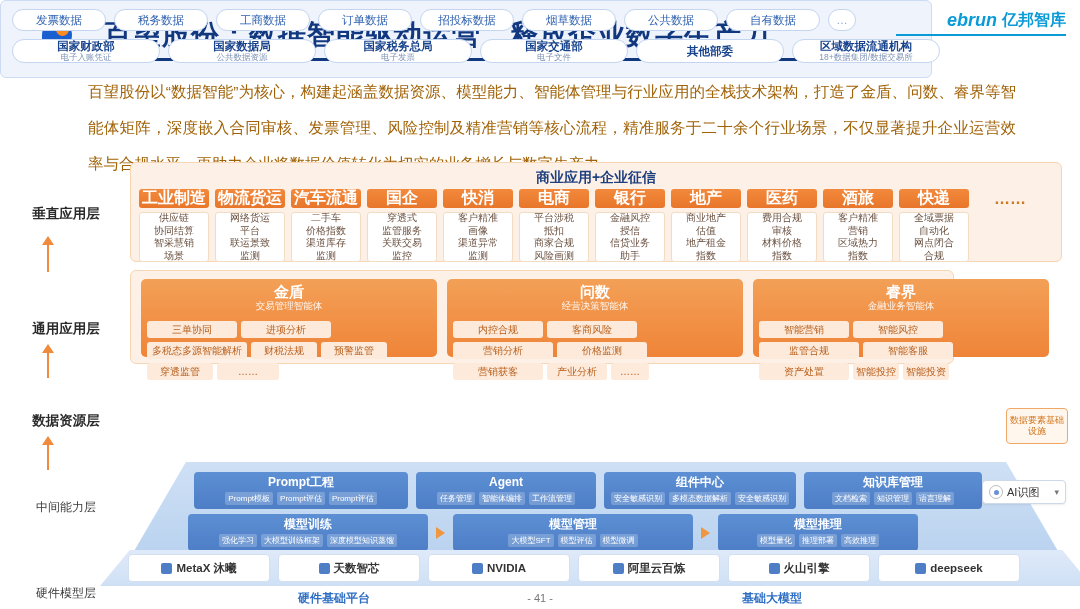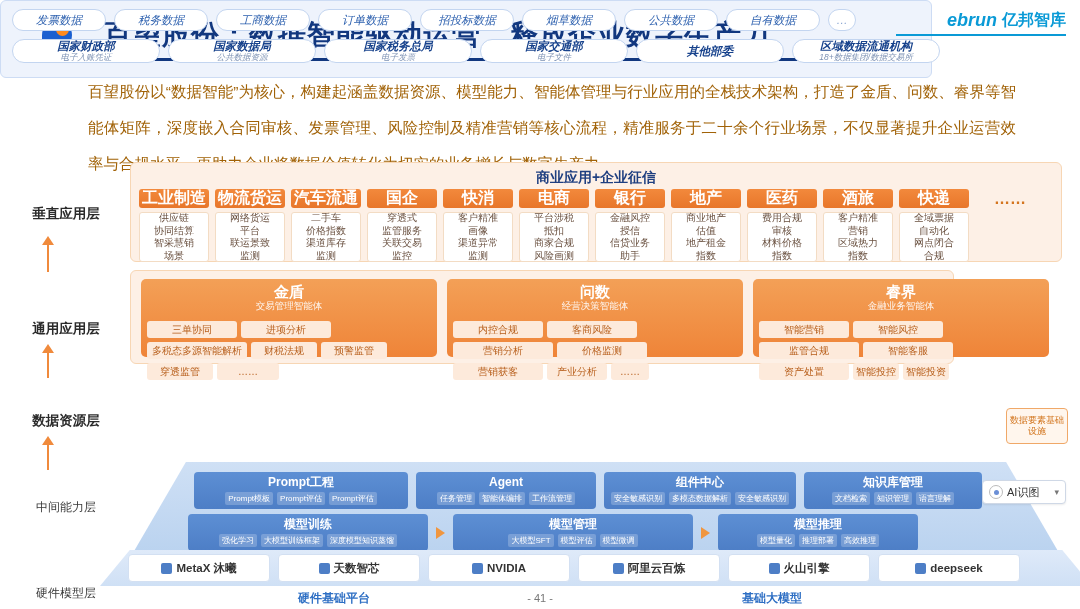--- a/index.html
+++ b/index.html
@@ -83,21 +83,21 @@
   }
   .ggroup .g-name { text-align:center; font-size:15px; font-weight:bold; line-height:17px; }
   .ggroup .g-sub { text-align:center; font-size:9.5px; opacity:.92; margin-top:0px; }
   .ggrid { margin-top:8px; display:flex; flex-wrap:wrap; gap:4px; }
   .gchip {
     background:#fdeadb; color:#b8601d; border-radius:3px;
     font-size:10px; height:17px; display:flex; align-items:center; justify-content:center;
   }
 
   
-  .data-panel { left:130px; top:374px; width:932px; height:78px; background:#eef3fc; border:1px solid #cddcf4; border-radius:6px;font-style:italic; }
+  .data-panel { left:130px; top:374px; width:932px; height:78px; background:#eef3fc; border:1px solid #cddcf4; border-radius:6px; }
   .data-row1 { position:absolute; left:12px; top:9px; display:flex; gap:8px; }
   .dchip {
     width:94px; height:22px; border-radius:11px; background:#fff; border:1px solid #c3d5f0;
     color:#2b5fae; font-size:11.5px; display:flex; align-items:center; justify-content:center;
   }
   .dchip.dots { width:28px; color:#8aa6d2; }
   .data-row2 { position:absolute; left:12px; top:39px; display:flex; gap:8px; }
   .dbox {
     width:148px; height:24px; border-radius:15px; background:#fff; border:1px solid #c3d5f0;
     display:flex; flex-direction:column; align-items:center; justify-content:center;

